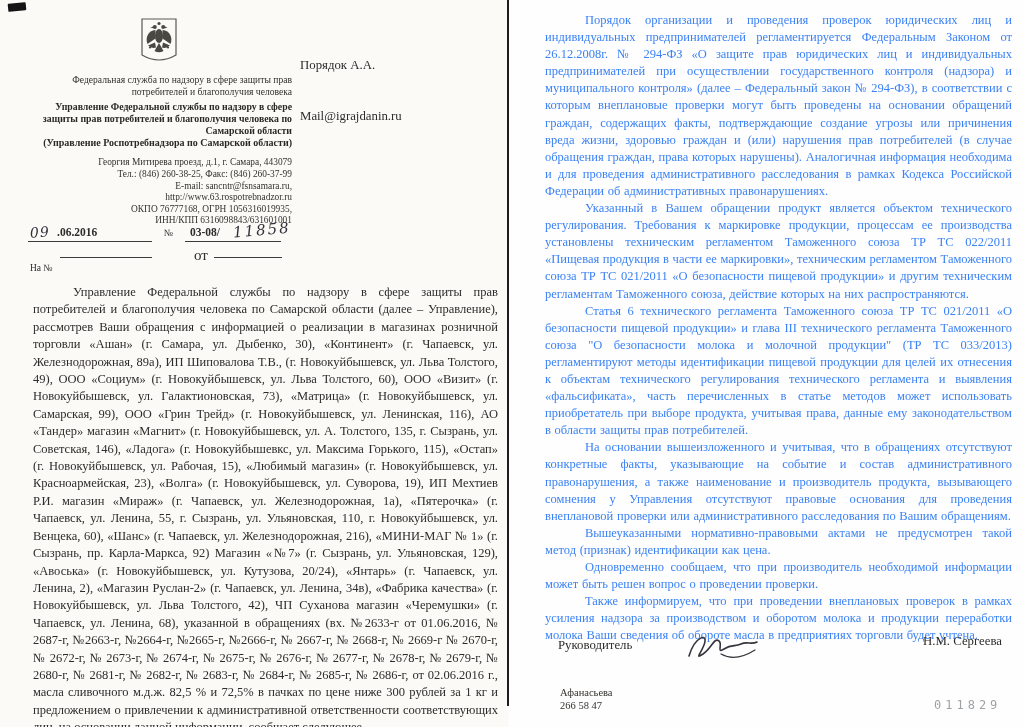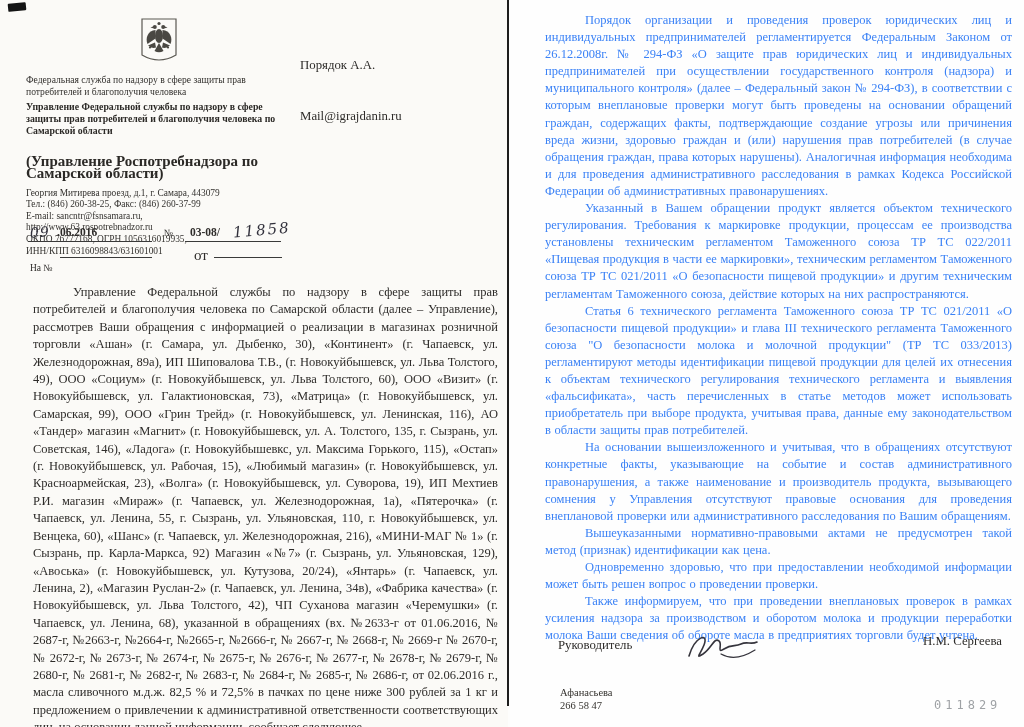--- a/index.html
+++ b/index.html
@@ -10,25 +10,25 @@
     color:#2e2c2a;
   }
   .scan{position:absolute;inset:0;}
   
   .page-left-bg{position:absolute;left:0;top:0;width:508px;height:727px;background:#fbfaf7;}
   .page-right-bg{position:absolute;left:510px;top:0;width:514px;height:727px;background:#fefefe;}
   .divider{position:absolute;left:507px;top:0;width:2px;height:706px;background:#1d1d1d;}
   .corner-artifact{position:absolute;left:8px;top:3px;width:18px;height:8px;background:#141414;transform:rotate(-6deg);border-radius:1px;}
 
   
-  .letterhead{position:absolute;left:26px;top:18px;width:266px;text-align:left;}
+  .letterhead{position:absolute;left:26px;top:18px;width:266px;text-align:right;}
   .emblem{display:block;margin:0 auto 8px auto;}
   .lh-small{font-size:9.6px;line-height:11.8px;color:#33312e;}
   .lh-bold{font-size:9.8px;line-height:12.2px;font-weight:bold;color:#2b2926;margin-top:3px;}
-  .lh-paren{font-size:15px;line-height:12.2px;font-weight:bold;color:#2b2926;margin-top:18px;}
+  .lh-paren{font-size:10px;line-height:12.2px;font-weight:bold;color:#2b2926;margin-top:0;}
   .lh-addr{font-size:9.4px;line-height:11.6px;color:#33312e;margin-top:8px;}
 
   
   .refblock{position:absolute;left:28px;top:224px;width:260px;font-size:11px;}
   .ref-row1{position:relative;height:18px;}
   .hw{font-style:italic;color:#31303b;font-family:"DejaVu Serif",serif;}
   .hw-day{position:absolute;left:2px;top:0;font-size:14px;transform:rotate(-4deg);letter-spacing:1px;}
   .pr-date{position:absolute;left:29px;top:2px;font-weight:bold;font-size:11.5px;}
   .pr-no{position:absolute;left:136px;top:4px;font-size:9.5px;}
   .pr-num{position:absolute;left:162px;top:2px;font-weight:bold;font-size:11.5px;}
@@ -143,21 +143,21 @@
   <div class="body1">
     <p>Управление Федеральной службы по надзору в сфере защиты прав потребителей и благополучия человека по Самарской области (далее – Управление), рассмотрев Ваши обращения с информацией о реализации в магазинах розничной торговли «Ашан» (г. Самара, ул. Дыбенко, 30), «Континент» (г. Чапаевск, ул. Железнодорожная, 89а), ИП Шиповалова Т.В., (г. Новокуйбышевск, ул. Льва Толстого, 49), ООО «Социум» (г. Новокуйбышевск, ул. Льва Толстого, 60), ООО «Визит» (г. Новокуйбышевск, ул. Галактионовская, 73), «Матрица» (г. Новокуйбышевск, ул. Самарская, 99), ООО «Грин Трейд» (г. Новокуйбышевск, ул. Ленинская, 116), АО «Тандер» магазин «Магнит» (г. Новокуйбышевск, ул. А. Толстого, 135, г. Сызрань, ул. Советская, 146), «Ладога» (г. Новокуйбышевкс, ул. Максима Горького, 115), «Остап» (г. Новокуйбышевск, ул. Рабочая, 15), «Любимый магазин» (г. Новокуйбышевск, ул. Красноармейская, 23), «Волга» (г. Новокуйбышевск, ул. Суворова, 19), ИП Мехтиев Р.И. магазин «Мираж» (г. Чапаевск, ул. Железнодорожная, 1а), «Пятерочка» (г. Чапаевск, ул. Ленина, 55, г. Сызрань, ул. Ульяновская, 110, г. Новокуйбышевск, ул. Венцека, 60), «Шанс» (г. Чапаевск, ул. Железнодорожная, 216), «МИНИ-МАГ № 1» (г. Сызрань, пр. Карла-Маркса, 92) Магазин «№7» (г. Сызрань, ул. Ульяновская, 129), «Авоська» (г. Новокуйбышевск, ул. Кутузова, 20/24), «Янтарь» (г. Чапаевск, ул. Ленина, 2), «Магазин Руслан-2» (г. Чапаевск, ул. Ленина, 34в), «Фабрика качества» (г. Новокуйбышевск, ул. Льва Толстого, 42), ЧП Суханова магазин «Черемушки» (г. Чапаевск, ул. Ленина, 68), указанной в обращениях (вх. №2633-г от 01.06.2016, № 2687-г, №2663-г, №2664-г, №2665-г, №2666-г, № 2667-г, № 2668-г, № 2669-г № 2670-г, № 2672-г, № 2673-г, № 2674-г, № 2675-г, № 2676-г, № 2677-г, № 2678-г, № 2679-г, № 2680-г, № 2681-г, № 2682-г, № 2683-г, № 2684-г, № 2685-г, № 2686-г, от 02.06.2016 г., масла сливочного м.д.ж. 82,5 % и 72,5% в пачках по цене ниже 300 рублей за 1 кг и предложением о привлечении к административной ответственности соответствующих лиц, на основании данной информации, сообщает следующее.</p>
   </div>
 
   <div class="body2">
     <p>Порядок организации и проведения проверок юридических лиц и индивидуальных предпринимателей регламентируется Федеральным Законом от 26.12.2008г. № 294-ФЗ «О защите прав юридических лиц и индивидуальных предпринимателей при осуществлении государственного контроля (надзора) и муниципального контроля» (далее – Федеральный закон № 294-ФЗ), в соответствии с которым внеплановые проверки могут быть проведены на основании обращений граждан, содержащих факты, подтверждающие создание угрозы или причинения вреда жизни, здоровью граждан и (или) нарушения прав потребителей (в случае обращения граждан, права которых нарушены). Аналогичная информация необходима и для проведения административного расследования в рамках Кодекса Российской Федерации об административных правонарушениях.</p>
     <p>Указанный в Вашем обращении продукт является объектом технического регулирования. Требования к маркировке продукции, процессам ее производства установлены техническим регламентом Таможенного союза ТР ТС 022/2011 «Пищевая продукция в части ее маркировки», техническим регламентом Таможенного союза ТР ТС 021/2011 «О безопасности пищевой продукции» и другим техническим регламентам Таможенного союза, действие которых на них распространяются.</p>
     <p>Статья 6 технического регламента Таможенного союза ТР ТС 021/2011 «О безопасности пищевой продукции» и глава III технического регламента Таможенного союза "О безопасности молока и молочной продукции" (ТР ТС 033/2013) регламентируют методы идентификации пищевой продукции для целей их отнесения к объектам технического регулирования технического регламента и выявления «фальсификата», часть перечисленных в статье методов может использовать приобретатель при выборе продукта, учитывая права, данные ему законодательством в области защиты прав потребителей.</p>
     <p>На основании вышеизложенного и учитывая, что в обращениях отсутствуют конкретные факты, указывающие на событие и состав административного правонарушения, а также наименование и производитель продукта, вызывающего сомнения у Управления отсутствуют правовые основания для проведения внеплановой проверки или административного расследования по Вашим обращениям.</p>
     <p>Вышеуказанными нормативно-правовыми актами не предусмотрен такой метод (признак) идентификации как цена.</p>
-    <p>Одновременно здоровью, что при предоставлении необходимой информации может быть решен вопрос о проведении проверки.</p>
+    <p>Одновременно сообщаем, что при производитель необходимой информации может быть решен вопрос о проведении проверки.</p>
     <p>Также информируем, что при проведении внеплановых проверок в рамках усиления надзора за производством и оборотом молока и продукции переработки молока Ваши сведения об обороте масла в предприятиях торговли будет учтена.</p>
   </div>
 
   <div class="sig-row">
     <span class="sig-title">Руководитель</span>
     <svg class="sig-scribble" width="86" height="36" viewBox="0 0 86 36">
       <path d="M4,26 C10,6 24,2 19,15 C15,25 10,29 18,24 C27,18 29,7 34,11 C38,14 31,24 39,19 C47,14 50,17 56,14 C62,11 66,15 72,12" fill="none" stroke="#35343c" stroke-width="1.6" stroke-linecap="round"></path>
       <path d="M36,24 C48,31 62,25 70,20" fill="none" stroke="#35343c" stroke-width="1.2" stroke-linecap="round"></path>
     </svg>
     <span class="sig-name">Н.М. Сергеева</span>

